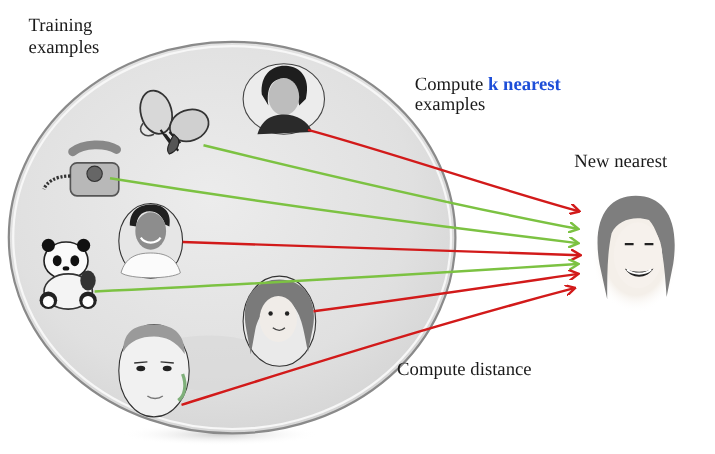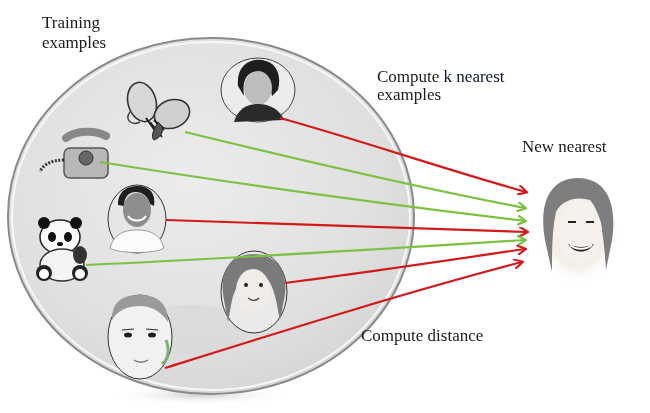--- a/index.html
+++ b/index.html
@@ -1,19 +1,19 @@
 <!DOCTYPE html>
 <html><head>
   <meta charset="utf-8">
   <style>
     html, body { margin: 0; padding: 0; background: #ffffff; }
     body { width: 650px; height: 413px; position: relative; overflow: hidden;
            font-family: "Liberation Serif", "DejaVu Serif", serif; color: #111; }
     .label { position: absolute; font-size: 17px; line-height: 20px; color: #1a1a1a; }
-    .hl { color: #0f172a; font-weight: normal; margin-top: 12px; }
+    .hl { color: #1d4ed8; font-weight: bold; margin-top: 12px; }
     svg.main { position: absolute; left: 0; top: 0; }
   </style>
 </head>
 <body>
 
 <svg class="main" width="650" height="413" viewBox="0 0 650 413" xmlns="http://www.w3.org/2000/svg">
   <defs>
     <radialGradient id="setGrad" cx="45%" cy="40%" r="65%">
       <stop offset="0%" stop-color="#ececec"></stop>
       <stop offset="70%" stop-color="#e0e0e0"></stop>
@@ -120,21 +120,21 @@
   <g>
     <ellipse cx="578" cy="232" rx="40" ry="52" fill="url(#faceFade)"></ellipse>
     <path d="M545,240 C538,200 552,178 578,178 C604,178 618,200 612,240 L606,270 C604,240 602,214 590,200 C576,196 562,200 556,212 C552,230 552,250 552,272 Z" fill="#7e7e7e"></path>
     <ellipse cx="580" cy="232" rx="22" ry="30" fill="#f6f1ec"></ellipse>
     <path d="M568,222 L576,222 M586,222 L594,222" stroke="#222" stroke-width="2"></path>
     <path d="M568,244 C574,254 588,254 594,244 C586,248 576,248 568,244 Z" fill="#222"></path>
     <path d="M570,245 C576,250 586,250 592,245" stroke="#fff" stroke-width="2" fill="none"></path>
   </g>
 </svg>
 
-<div class="label" style="left:42px; top:13px;">
+<div class="label" style="left:26px; top:13px;">
   <div>Training</div>
   <div>examples</div>
 </div>
 
 <div class="label" style="left:377px; top:67px;">
   <div><span>Compute </span><span class="hl">k nearest</span></div>
   <div style="margin-top:-2px;">examples</div>
 </div>
 
 <div class="label" style="left:522px; top:137px;">New nearest</div>

